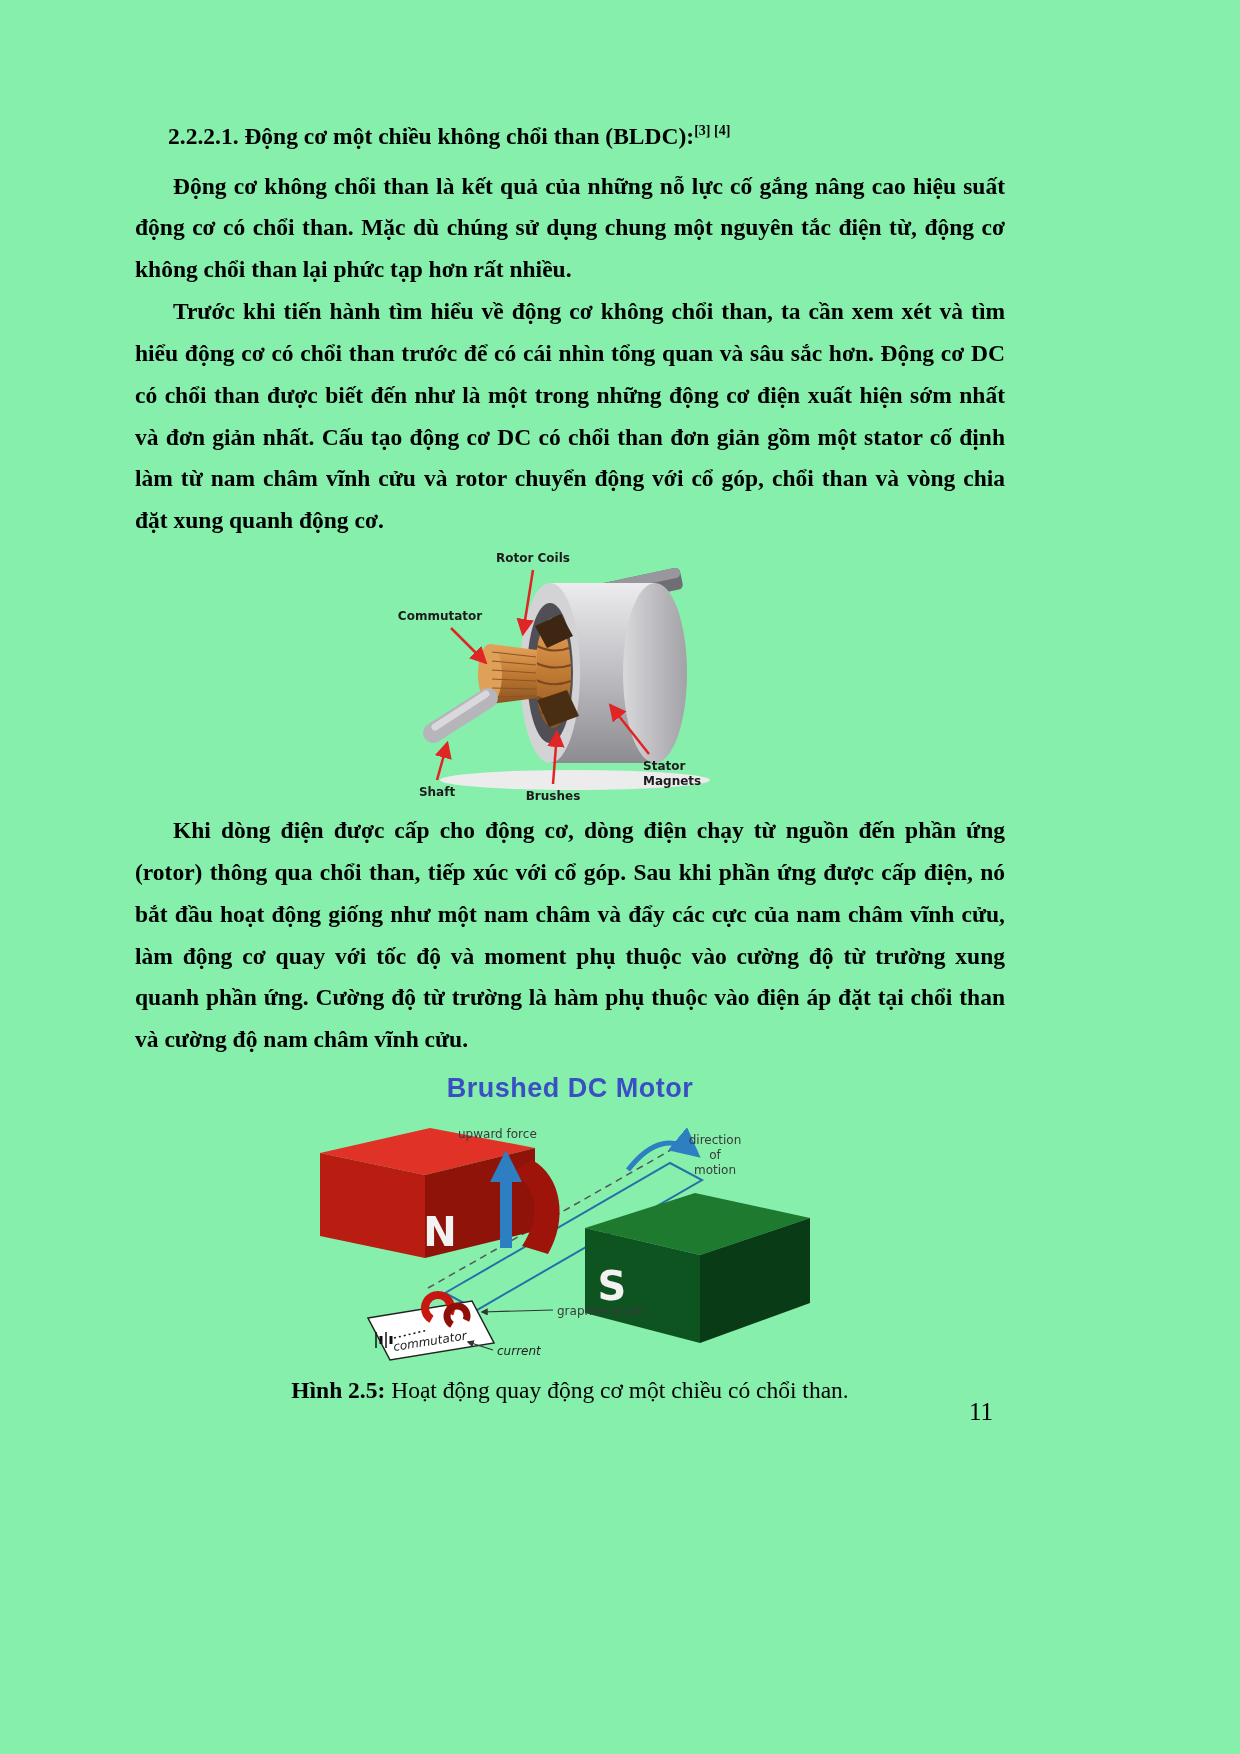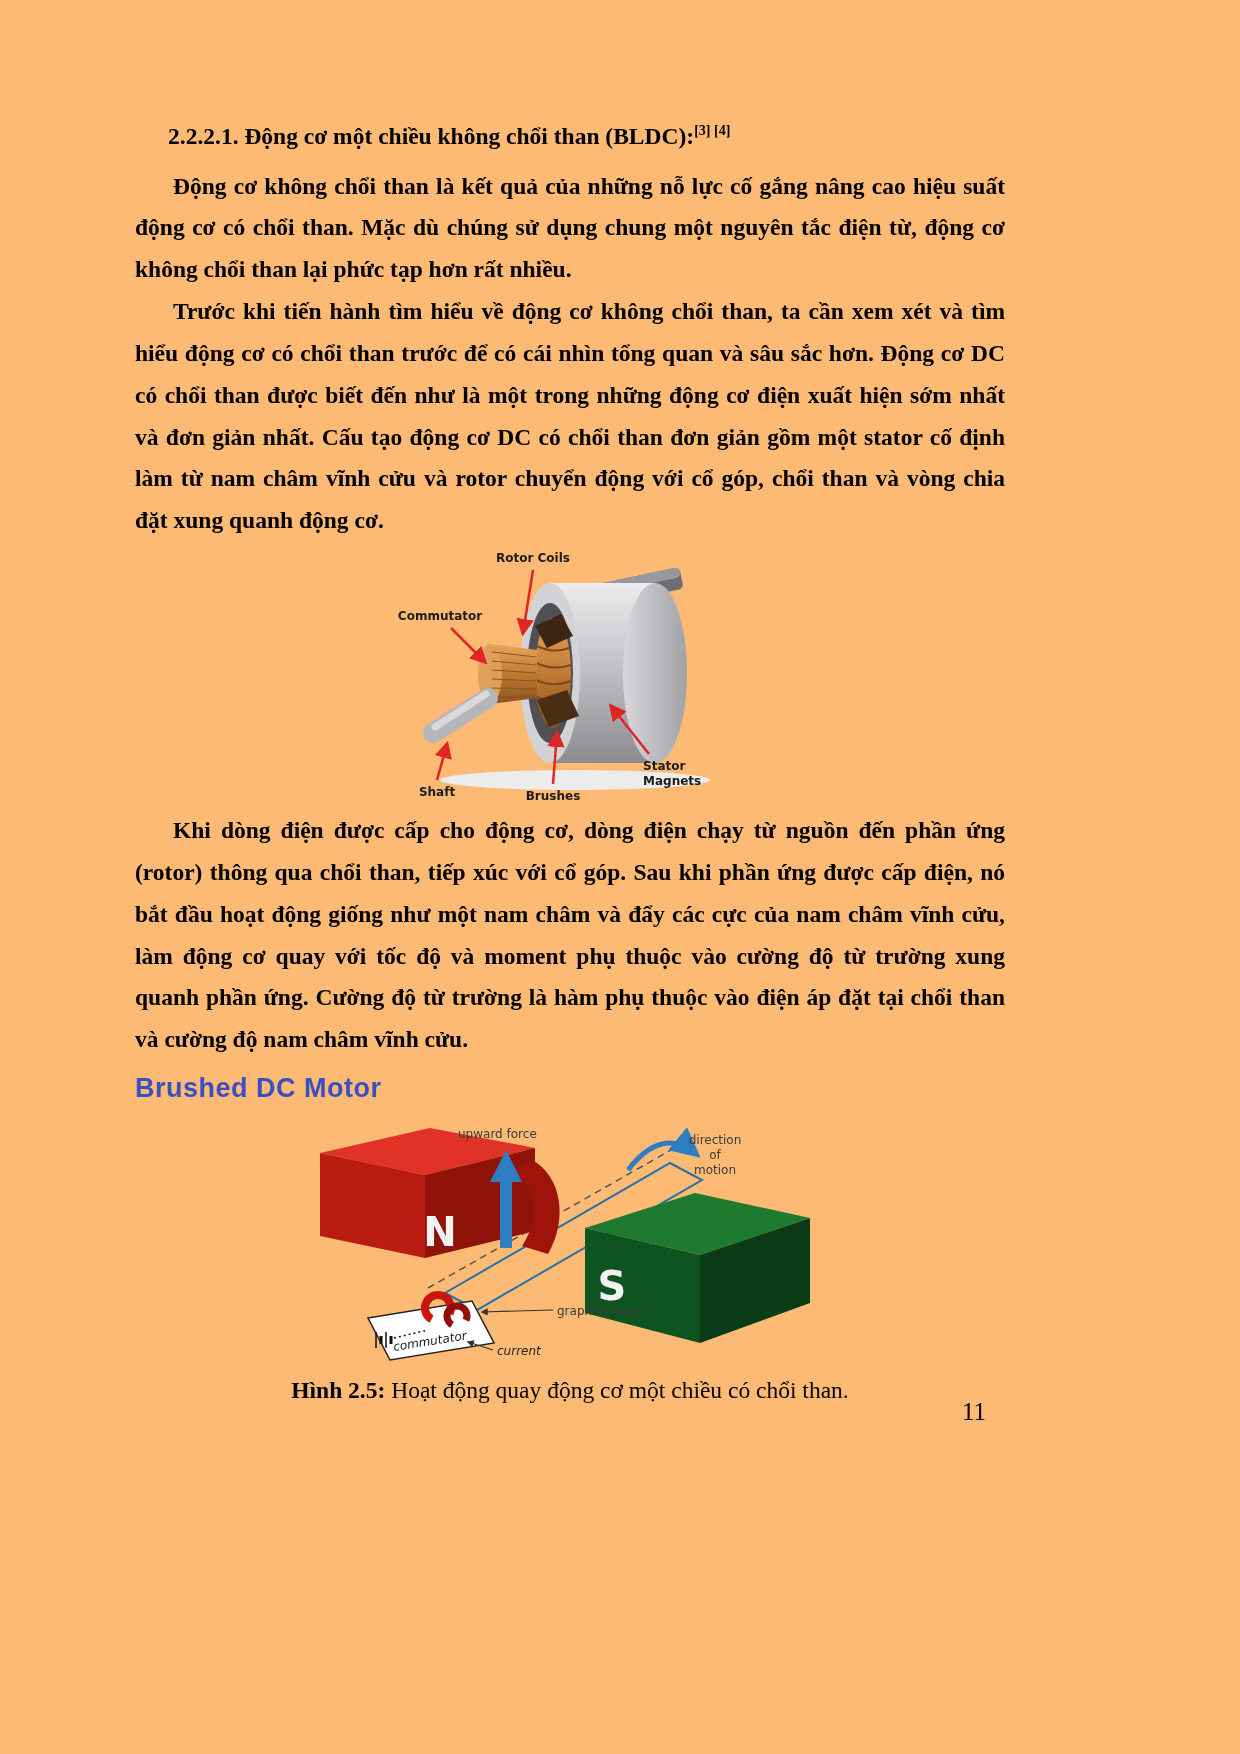--- a/index.html
+++ b/index.html
@@ -1,20 +1,20 @@
 <!DOCTYPE html>
 <html><head>
 <meta charset="utf-8">
 <style>
   * { margin:0; padding:0; box-sizing:border-box; }
   html,body { background:#ffffff; }
   .page {
     position:relative;
     width:1240px; height:1754px;
-    background:#fdba74;
+    background:#86efac;
     font-family:"Liberation Serif", serif;
     color:#000;
     padding:118px 235px 0 135px;
     overflow:hidden;
   }
   .heading {
     font-size:23.5px;
     font-weight:bold;
     text-indent:33px;
     margin-bottom:10px;
@@ -24,31 +24,31 @@
   p.body {
     font-size:23.5px;
     line-height:1.78;
     text-align:justify;
     text-indent:38px;
     font-weight:bold;
   }
   figure.fig { text-align:center; margin:6px 0 2px 0; }
   .caption { font-size:23.5px; margin-top:4px; }
   .fig-title {
-    text-align:left;
+    text-align:center;
     font-family:"Liberation Sans", sans-serif;
     font-weight:bold;
     font-size:27px;
     letter-spacing:0.5px;
     color:#3a50c2;
     margin:12px 0 4px 0;
   }
   .page-number {
     position:absolute;
-    top:1398px; right:254px;
+    top:1398px; right:247px;
     font-size:25px;
   }
   svg { display:inline-block; vertical-align:top; }
   .fl  { font:bold 12px "DejaVu Sans", sans-serif; fill:#1c1c1c; }
   .fl2 { font:12px "DejaVu Sans", sans-serif; fill:#3a3a3a; }
   .fl2i{ font:italic 12px "DejaVu Sans", sans-serif; fill:#222; }
   .pole-letter { font:bold 40px "DejaVu Sans", sans-serif; fill:#f2f2f2; }
 </style>
 </head>
 <body>

